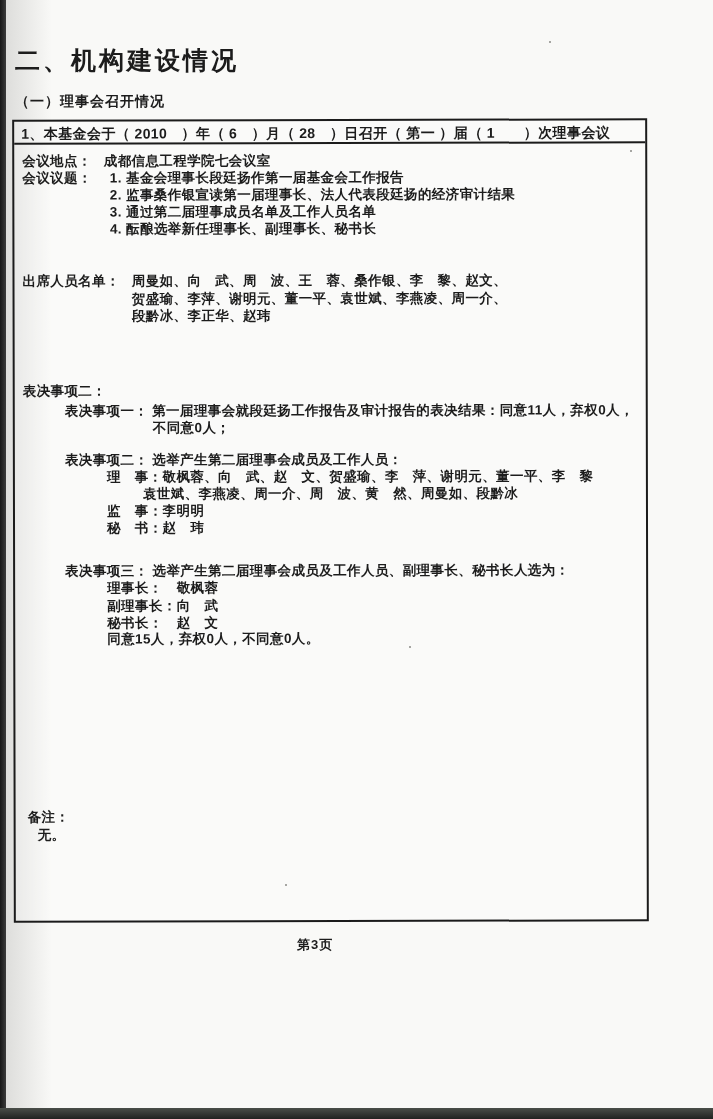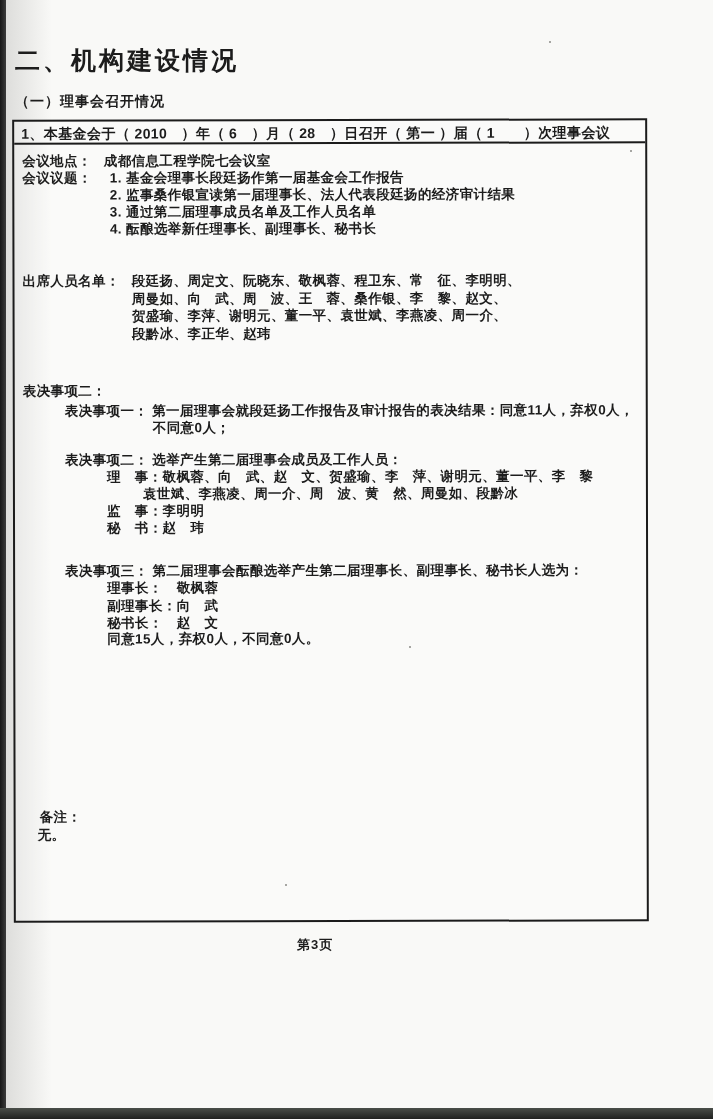--- a/index.html
+++ b/index.html
@@ -75,21 +75,20 @@
         <div>1. 基金会理事长段廷扬作第一届基金会工作报告</div>
         <div>2. 监事桑作银宣读第一届理事长、法人代表段廷扬的经济审计结果</div>
         <div>3. 通过第二届理事成员名单及工作人员名单</div>
         <div>4. 酝酿选举新任理事长、副理事长、秘书长</div>
       </div>
     </div>
 
     <div class="abs t flexrow" style="left:8px; top:151px;">
       <span>出席人员名单：</span>
       <div class="stack-wide" style="margin-left:12px;">
-        <div>段廷扬、周定文、阮晓东、敬枫蓉、程卫东、常　征、李明明、</div>
         <div>周曼如、向　武、周　波、王　蓉、桑作银、李　黎、赵文、</div>
         <div>贺盛瑜、李萍、谢明元、董一平、袁世斌、李燕凌、周一介、</div>
         <div>段黔冰、李正华、赵玮</div>
       </div>
     </div>
 
     <div class="abs t" style="left:8px; top:261px;">表决事项二：</div>
 
     <div class="abs t flexrow" style="left:50px; top:281px;">
       <span>表决事项一：</span>
@@ -101,28 +100,28 @@
       <span>表决事项二：</span>
       <span style="margin-left:4px;">选举产生第二届理事会成员及工作人员：</span>
     </div>
     <div class="abs t" style="left:92px;  top:347px;">理　事：敬枫蓉、向　武、赵　文、贺盛瑜、李　萍、谢明元、董一平、李　黎</div>
     <div class="abs t" style="left:128px; top:364px;">袁世斌、李燕凌、周一介、周　波、黄　然、周曼如、段黔冰</div>
     <div class="abs t" style="left:92px;  top:381px;">监　事：李明明</div>
     <div class="abs t" style="left:92px;  top:398px;">秘　书：赵　玮</div>
 
     <div class="abs t flexrow" style="left:50px; top:441px;">
       <span>表决事项三：</span>
-      <span style="margin-left:4px;">第二届理事会酝酿选举产生第二届理事长、副理事长、秘书长人选为：</span>
+      <span style="margin-left:4px;">选举产生第二届理事会成员及工作人员、副理事长、秘书长人选为：</span>
     </div>
     <div class="abs t" style="left:92px; top:458px;">理事长：　敬枫蓉</div>
     <div class="abs t" style="left:92px; top:476px;">副理事长：向　武</div>
     <div class="abs t" style="left:92px; top:493px;">秘书长：　赵　文</div>
     <div class="abs t" style="left:92px; top:509px;">同意15人，弃权0人，不同意0人。</div>
 
-    <div class="abs t" style="left:24px;  top:687px;">备注：</div>
+    <div class="abs t" style="left:12px;  top:687px;">备注：</div>
     <div class="abs t" style="left:22px; top:705px;">无。</div>
 
   </div>
 
   <div class="page-num">第3页</div>
 
   <div class="speck" style="left:549px; top:41px;"></div>
   <div class="speck" style="left:630px; top:150px;"></div>
   <div class="speck" style="left:409px; top:646px;"></div>
   <div class="speck" style="left:285px; top:884px;"></div>

